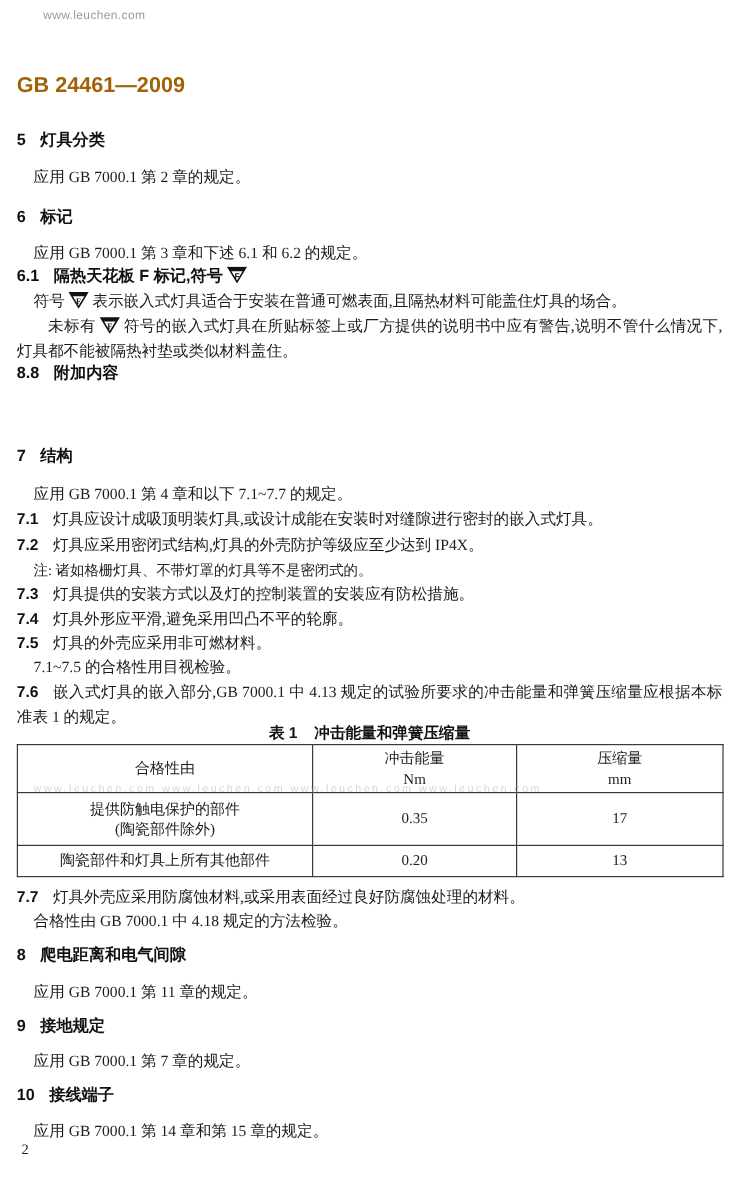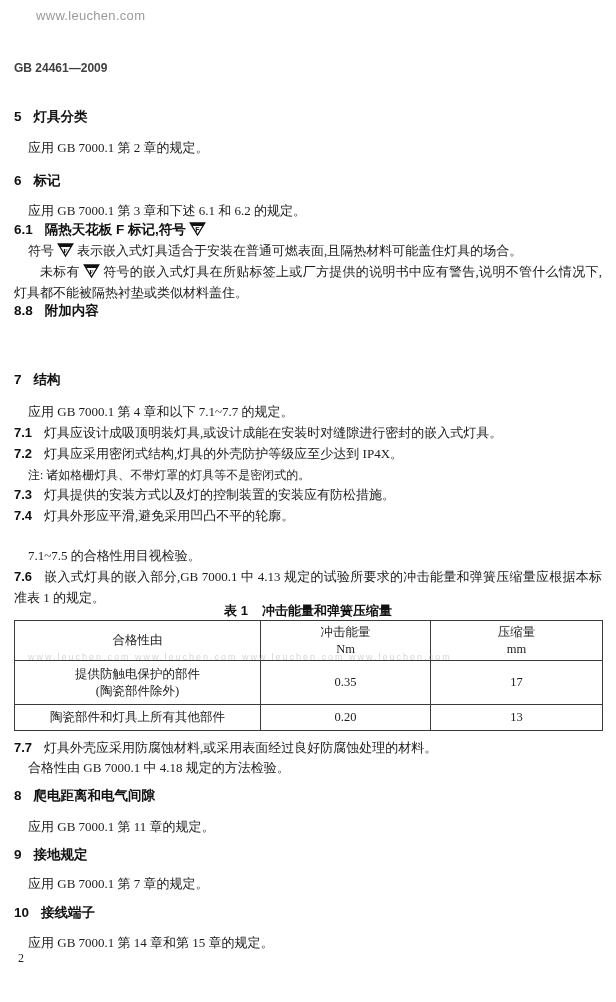--- a/index.html
+++ b/index.html
@@ -11,26 +11,26 @@
     position:relative;
     width:616px;height:1002px;
     margin:0 auto;
     background:#ffffff;
     color:#1c1c1c;
     overflow:hidden;
   }
   .wm-top{
     position:absolute;top:8px;left:36px;
     font-family:"Liberation Sans","DejaVu Sans",sans-serif;
-    font-size:13px;color:#9a9a9a;letter-spacing:.3px;
+    font-size:10px;color:#9a9a9a;letter-spacing:.3px;
   }
   .doc-code{
     position:absolute;top:61px;left:14px;
     font-family:"Liberation Sans","DejaVu Sans",sans-serif;
-    font-weight:bold;font-size:12px;color:#404040;
+    font-weight:bold;font-size:18px;color:#a16207;
   }
   .line{position:absolute;left:14px;white-space:nowrap;font-size:13px;line-height:20px;}
   .block{position:absolute;left:14px;width:588px;font-size:13px;line-height:21px;text-align:justify;}
   .indent{text-indent:2em;}
   .heading{
     font-family:"Liberation Sans","DejaVu Sans",sans-serif;
     font-weight:bold;font-size:13.5px;color:#111;
   }
   .num{
     font-family:"Liberation Sans","DejaVu Sans",sans-serif;
@@ -122,20 +122,23 @@
   </div>
   <div class="line" style="top:444px">
     <span class="num">7.2</span><span>灯具应采用密闭式结构,灯具的外壳防护等级应至少达到 IP4X。</span>
   </div>
   <div class="line note body-indent" style="top:465px">注: 诸如格栅灯具、不带灯罩的灯具等不是密闭式的。</div>
   <div class="line" style="top:485px">
     <span class="num">7.3</span><span>灯具提供的安装方式以及灯的控制装置的安装应有防松措施。</span>
   </div>
   <div class="line" style="top:506px">
     <span class="num">7.4</span><span>灯具外形应平滑,避免采用凹凸不平的轮廓。</span>
+  </div>
+  <div class="line" style="top:526px">
+    <span class="num">7.5</span><span>灯具的外壳应采用非可燃材料。</span>
   </div>
   <div class="line body-indent" style="top:546px">7.1~7.5 的合格性用目视检验。</div>
 
   <div class="block" style="top:566px">
     <span class="num">7.6</span><span>嵌入式灯具的嵌入部分,GB 7000.1 中 4.13 规定的试验所要求的冲击能量和弹簧压缩量应根据本标准表 1 的规定。</span>
   </div>
 
   <div class="caption" style="top:602px">
     <span class="cap-label">表 1</span><span>冲击能量和弹簧压缩量</span>
   </div>

